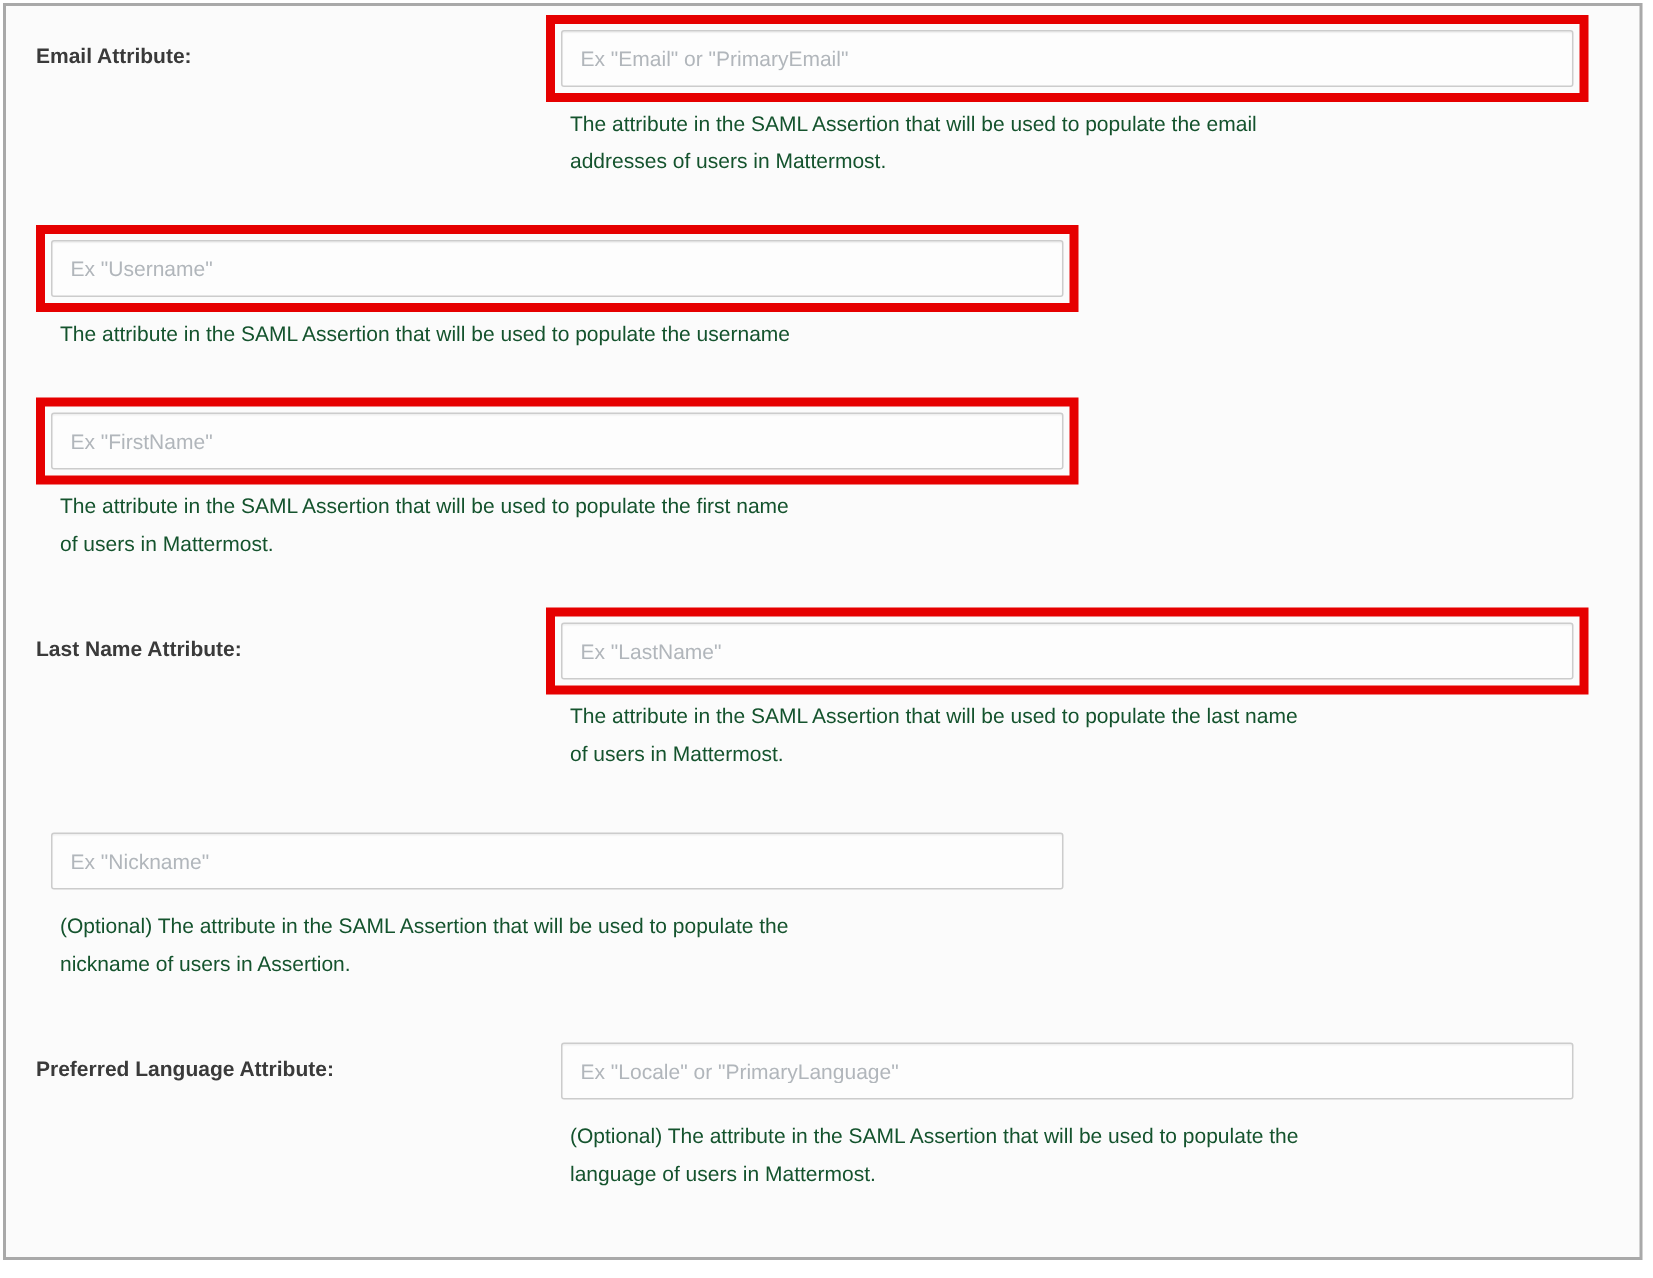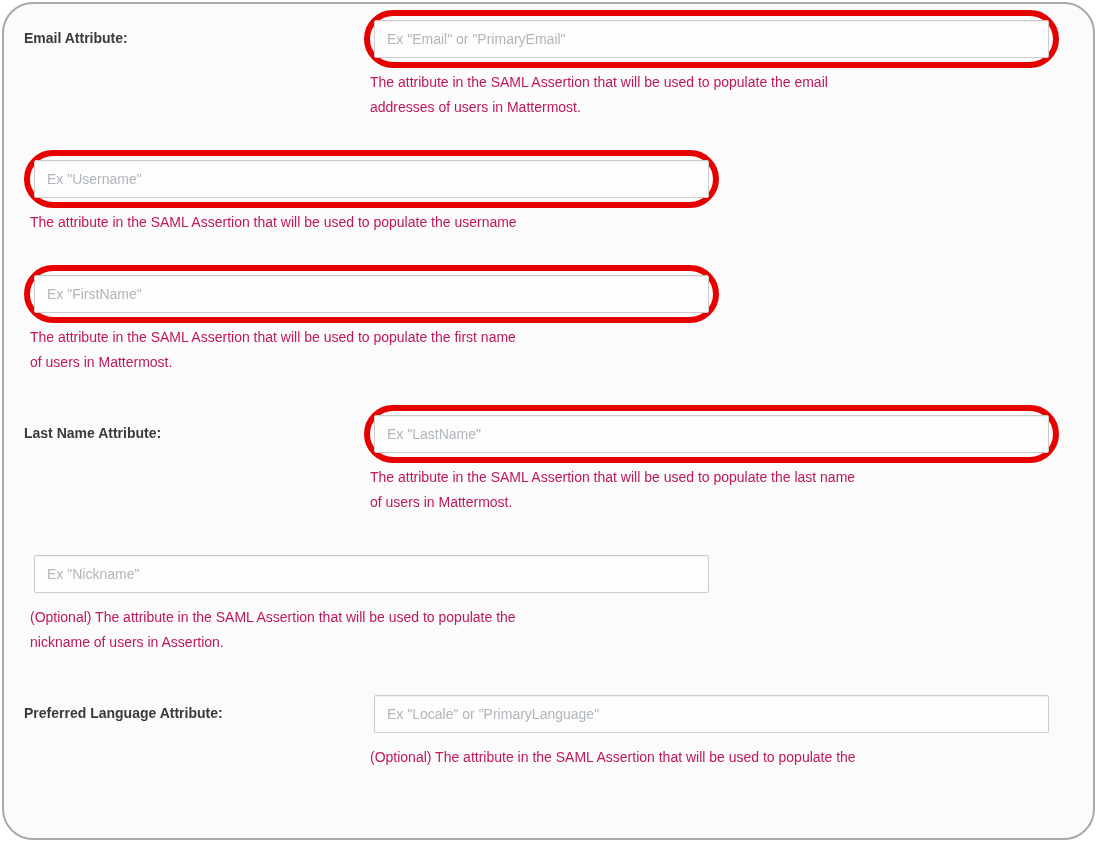--- a/index.html
+++ b/index.html
@@ -1,15 +1,15 @@
 <!DOCTYPE html>
 <html><head>
 <meta charset="utf-8">
 <style>
-  * { box-sizing: border-box; margin: 0; padding: 0; border-radius: 31px; }
+  * { box-sizing: border-box; margin: 0; padding: 0; }
   html, body {
     width: 1102px; height: 852px;
     background: #ffffff;
     font-family: "Liberation Sans", sans-serif;
   }
   .window {
     position: absolute;
     left: 2px; top: 2px;
     width: 1093px; height: 838px;
     border: 2px solid #a9a9a9;
@@ -48,25 +48,25 @@
     background: #fdfdfd;
     box-shadow: inset 0 1px 1px rgba(0,0,0,0.06);
     padding: 0 12px;
     font-family: "Liberation Sans", sans-serif;
     font-size: 14px;
     color: #555555;
     outline: none;
   }
   .text-input::placeholder { color: #b1b6bb; opacity: 1; }
   .help-text {
-    margin: 2px 0 0 6px;
+    margin: 2px 0 0 16px;
     max-width: 670px;
     font-size: 14px;
     line-height: 25px;
-    color: #be185d;
+    color: #14532d;
   }
 </style>
 </head>
 <body>
 
 <div class="window">
 
   <div class="form-row">
     <div class="col-label">
       <label>Email Attribute:</label>
@@ -135,17 +135,18 @@
   <div class="form-row">
     <div class="col-label">
       <label>Preferred Language Attribute:</label>
     </div>
     <div class="col-control">
       <div class="input-wrap">
         <input type="text" class="text-input" placeholder="Ex &quot;Locale&quot; or &quot;PrimaryLanguage&quot;" style="">
       </div>
       <div class="help-text">
         <div>(Optional) The attribute in the SAML Assertion that will be used to populate the</div>
+        <div>language of users in Mattermost.</div>
       </div>
     </div>
   </div>
 
 </div>
 
 </body></html>

